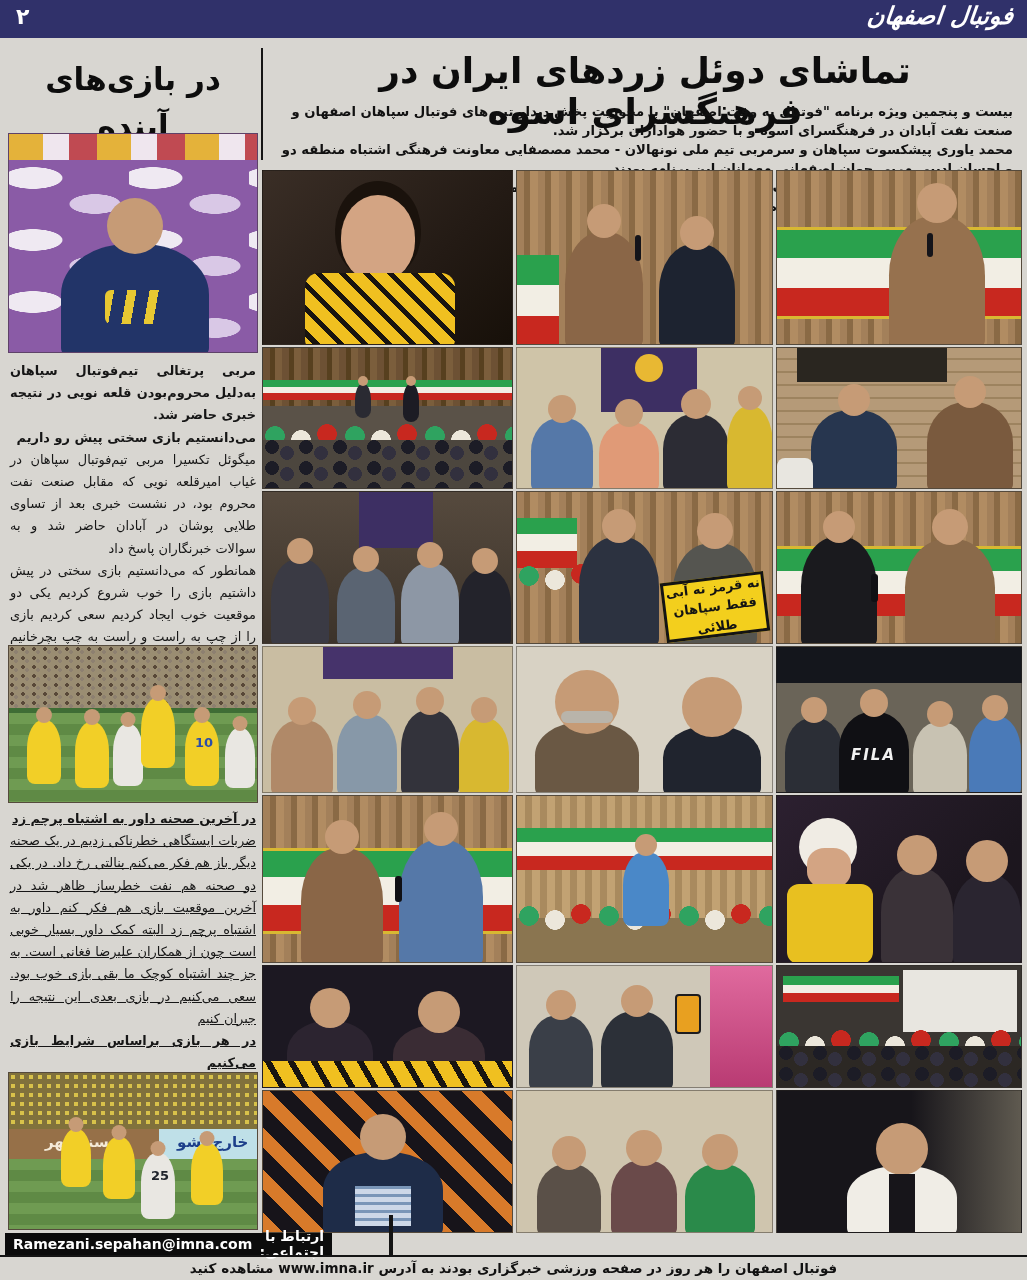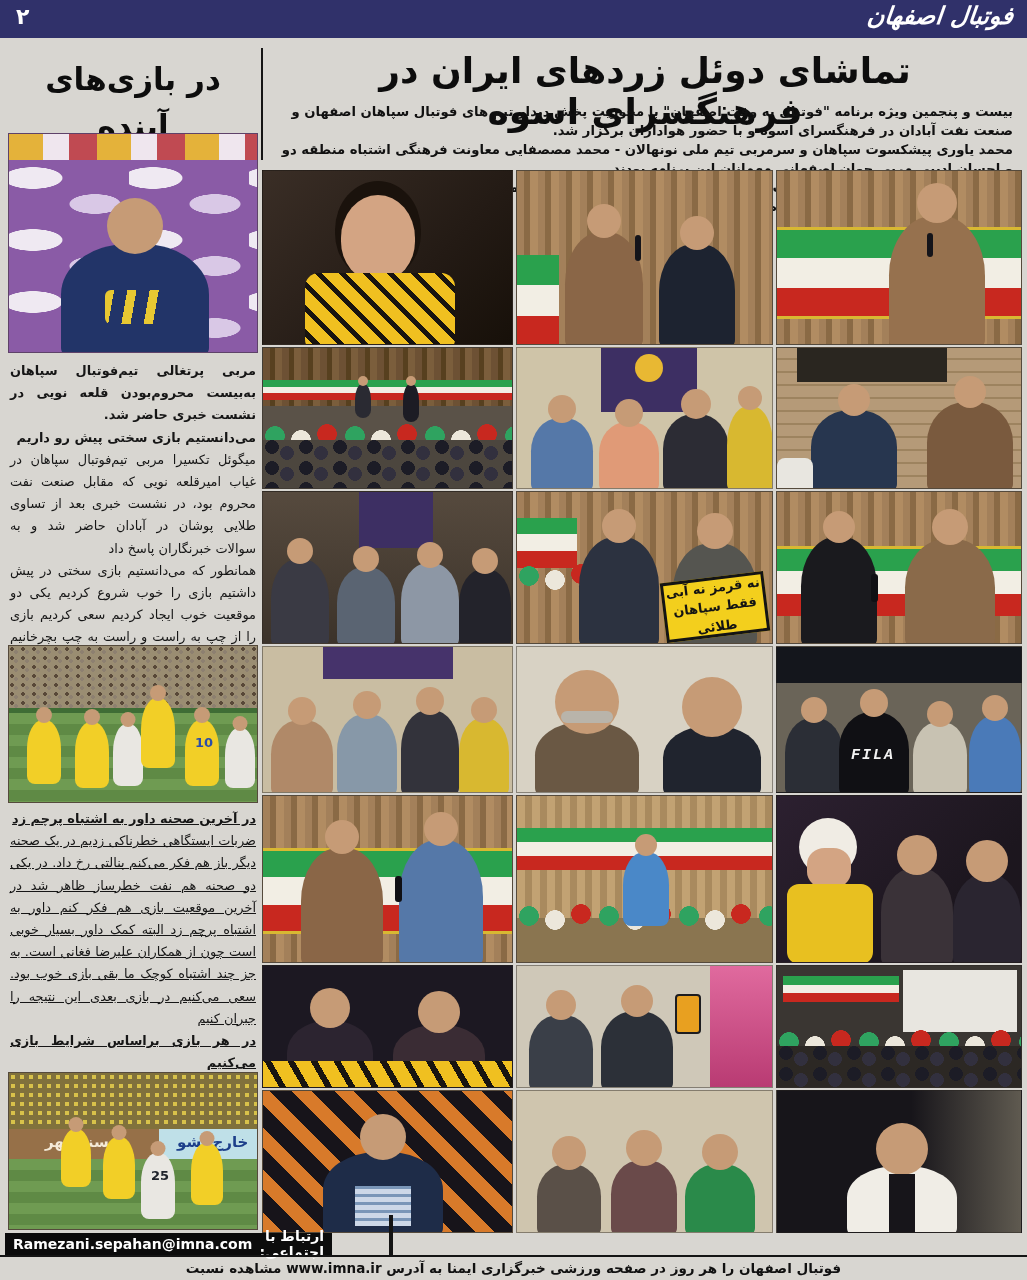--- a/index.html
+++ b/index.html
@@ -74,21 +74,21 @@
   </div>
 
   <div class="photo" style="left:8px;top:133px;width:250px;height:220px;background:#8a5ba6;">
     <div class="layer" style="left:0;top:0;right:0;height:26px;background:repeating-linear-gradient(90deg,#e4b23a 0 34px,#efe6ee 34px 60px,#c04a52 60px 88px);"></div>
     <div class="layer" style="inset:26px 0 0 0;background-image:radial-gradient(ellipse 30px 11px at 24px 18px,#efe9f2 96%,transparent),radial-gradient(ellipse 26px 10px at 86px 44px,#d9c8e6 96%,transparent);background-size:120px 62px;"></div>
     <div class="fig" style="--coat:#223468;--skin:#c69b76;--hw:56px;left:52px;bottom:-4px;width:148px;height:112px;"></div>
     <div class="layer" style="left:96px;bottom:28px;width:60px;height:34px;background:repeating-linear-gradient(100deg,#e8c832 0 9px,#223468 9px 22px);border-radius:6px;"></div>
   </div>
 
   <div class="textblock" style="left:10px;top:360px;width:246px;height:282px;">
-    <div class="p lead">مربی پرتغالی تیم‌فوتبال سپاهان به‌بیست محروم‌بودن قلعه نویی در نشست خبری حاضر شد.</div>
+    <div class="p lead">مربی پرتغالی تیم‌فوتبال سپاهان به‌دلیل محروم‌بودن قلعه نویی در نتیجه خبری حاضر شد.</div>
     <div class="p sub">می‌دانستیم بازی سختی پیش رو داریم</div>
     <div class="p">میگوئل تکسیرا مربی تیم‌فوتبال سپاهان در غیاب امیرقلعه نویی که مقابل صنعت نفت محروم بود، در نشست خبری بعد از تساوی طلایی پوشان در آبادان حاضر شد و به سوالات خبرنگاران پاسخ داد</div>
     <div class="p">همانطور که می‌دانستیم بازی سختی در پیش داشتیم بازی را خوب شروع کردیم یکی دو موقعیت خوب ایجاد کردیم سعی کردیم بازی را از چپ به راست و راست به چپ بچرخانیم فکر می‌کنم داخل محوطه جریمه پنالتی اتفاق افتاد در نیمه دوم نفت آبادان خوب شروع کرد. آفتاب هم گلر ما را اذیت می‌کرد. ۱۰-۱۵ دقیقه تلاش کردیم و سپس بازی را برگرداندیم حریف را از جلو پرس می‌کردیم</div>
   </div>
 
   <div class="photo" style="left:8px;top:645px;width:250px;height:158px;">
     <div class="layer specks" style="left:0;top:0;right:0;height:62px;"></div>
     <div class="layer" style="left:0;top:62px;right:0;height:5px;background:#3f6d35;"></div>
     <div class="layer pitch" style="left:0;top:67px;right:0;bottom:0;"></div>
     <div class="fig" style="--coat:#f2cf27;--hw:16px;left:18px;bottom:18px;width:34px;height:64px;"></div>
@@ -205,21 +205,21 @@
 
   <div class="photo" style="left:516px;top:646px;width:257px;height:147px;background:#d8d2c4;">
     <div class="fig" style="--coat:#6a5844;--hw:64px;left:18px;bottom:-4px;width:104px;height:74px;"></div>
     <div class="layer" style="left:44px;top:64px;width:52px;height:12px;border-radius:6px;background:#b9b4aa;"></div>
     <div class="fig" style="--coat:#20242e;--hw:60px;left:146px;bottom:-4px;width:98px;height:70px;"></div>
   </div>
 
   <div class="photo" style="left:776px;top:646px;width:246px;height:147px;background:linear-gradient(180deg,#14161c 0 36px,#6a6458 36px);">
     <div class="fig" style="--coat:#2b2e36;--hw:26px;left:8px;bottom:-4px;width:58px;height:78px;"></div>
     <div class="fig" style="--coat:#101014;--hw:28px;left:62px;bottom:-4px;width:70px;height:84px;"></div>
-    <div class="fila" style="left:74px;bottom:28px;font-family:Liberation Mono, monospace;">FILA</div>
+    <div class="fila" style="left:74px;bottom:28px;">FILA</div>
     <div class="fig" style="--coat:#c8c2b2;--hw:26px;left:136px;bottom:-4px;width:54px;height:74px;"></div>
     <div class="fig" style="--coat:#4a7ab8;--hw:26px;left:192px;bottom:-4px;width:52px;height:80px;"></div>
   </div>
 
   <div class="photo" style="left:262px;top:795px;width:251px;height:168px;">
     <div class="layer curtain" style="inset:0;"></div>
     <div class="layer flag" style="left:0;top:52px;right:0;height:86px;border-top:3px solid #d8b832;border-bottom:3px solid #d8b832;"></div>
     <div class="fig" style="--coat:#8a6647;--hw:34px;left:38px;bottom:-4px;width:82px;height:118px;"></div>
     <div class="fig" style="--coat:#5578a8;--hw:34px;left:136px;bottom:-4px;width:84px;height:126px;"></div>
     <div class="layer" style="left:132px;top:80px;width:7px;height:26px;background:#101014;border-radius:3px;"></div>
@@ -277,15 +277,15 @@
     <div class="fig" style="--coat:#f0ede6;--hw:52px;left:70px;bottom:-4px;width:110px;height:70px;"></div>
     <div class="layer" style="left:112px;bottom:0;width:26px;height:58px;background:#17151a;"></div>
   </div>
 
   <div class="stub" style="left:389px;top:1215px;width:4px;height:40px;"></div>
   <div class="emailbar">
     <span>ارتباط با اجتماعی:</span>
     <span class="em">Ramezani.sepahan@imna.com</span>
   </div>
   <div class="hr-foot"></div>
-  <div class="bottomline">فوتبال اصفهان را هر روز در صفحه ورزشی خبرگزاری ایمنا به آدرس www.imna.ir مشاهده نسبت</div>
+  <div class="bottomline">فوتبال اصفهان را هر روز در صفحه ورزشی خبرگزاری بودند به آدرس www.imna.ir مشاهده کنید</div>
 
 </div>
 
 </body></html>

